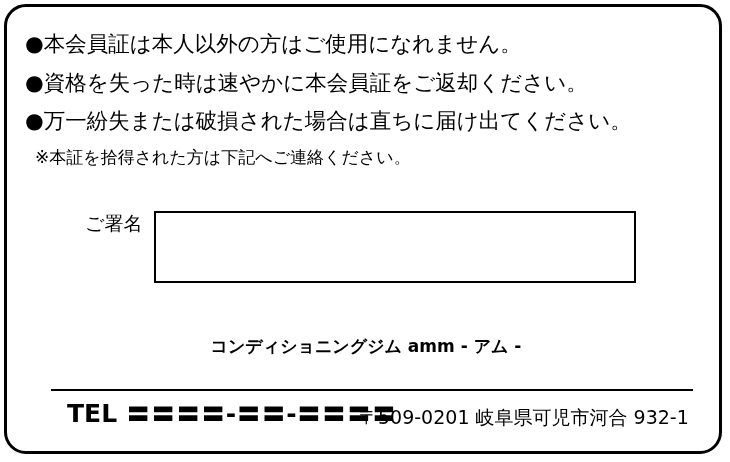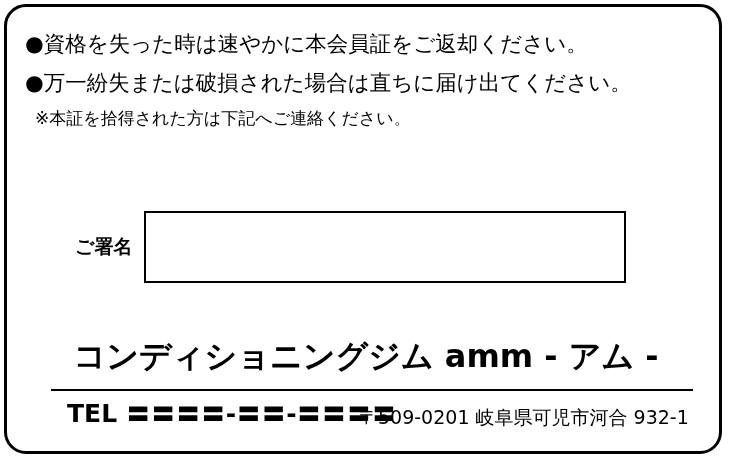--- a/index.html
+++ b/index.html
@@ -41,46 +41,44 @@
   .note-small {
     font-size: 17px;
     line-height: 1.0;
     color: #000000;
     white-space: nowrap;
     margin-top: 2px;
     margin-left: 10px;
   }
   .signature-row {
     position: absolute;
-    left: 68px;
+    left: 78px;
     top: 204px;
     display: flex;
-    align-items: center;
-    font-weight: bold;
   }
   .signature-label {
     font-size: 19px;
     color: #000000;
     white-space: nowrap;
     margin-right: 12px;
   }
   .signature-box {
     width: 482px;
     height: 72px;
     border: 2px solid #000000;
     box-sizing: border-box;
     background: #ffffff;
   }
   .gym-name {
     position: absolute;
     left: 0;
     top: 328px;
     width: 718px;
     text-align: center;
-    font-size: 32px;
+    font-size: 17px;
     font-weight: bold;
     color: #000000;
     white-space: nowrap;
   }
   .divider {
     position: absolute;
     left: 44px;
     top: 382px;
     width: 642px;
     height: 0;
@@ -110,20 +108,21 @@
     color: #000000;
     white-space: nowrap;
   }
 </style>
 </head>
 <body>
 
 <div class="card">
 
   <div class="notes">
+    <div class="note-line">●本会員証は本人以外の方はご使用になれません。</div>
     <div class="note-line">●資格を失った時は速やかに本会員証をご返却ください。</div>
     <div class="note-line">●万一紛失または破損された場合は直ちに届け出てください。</div>
     <div class="note-small">※本証を拾得された方は下記へご連絡ください。</div>
   </div>
 
   <div class="signature-row">
     <div class="signature-label">ご署名</div>
     <div class="signature-box"></div>
   </div>
 

